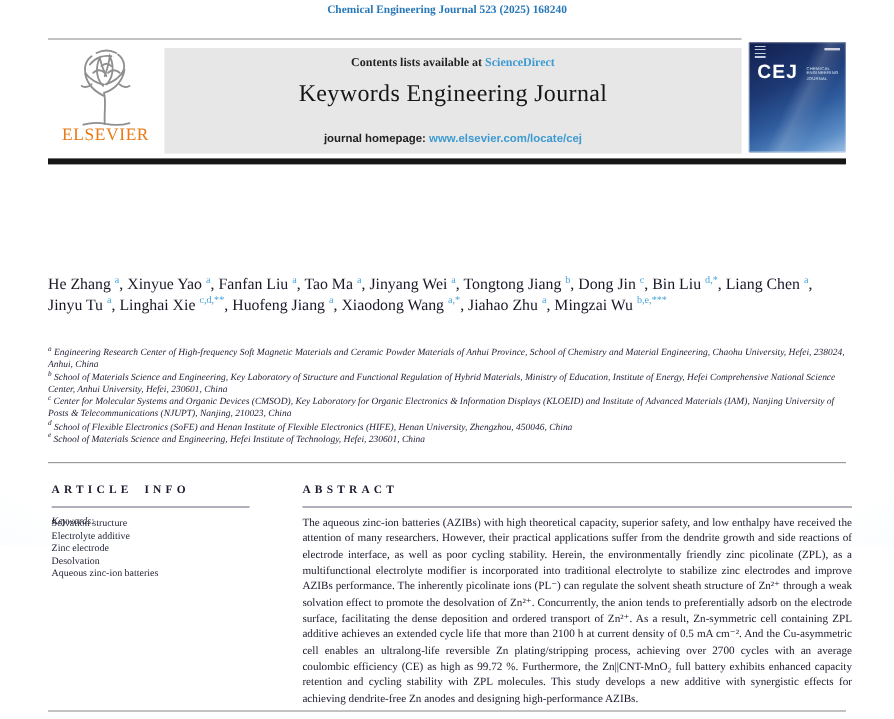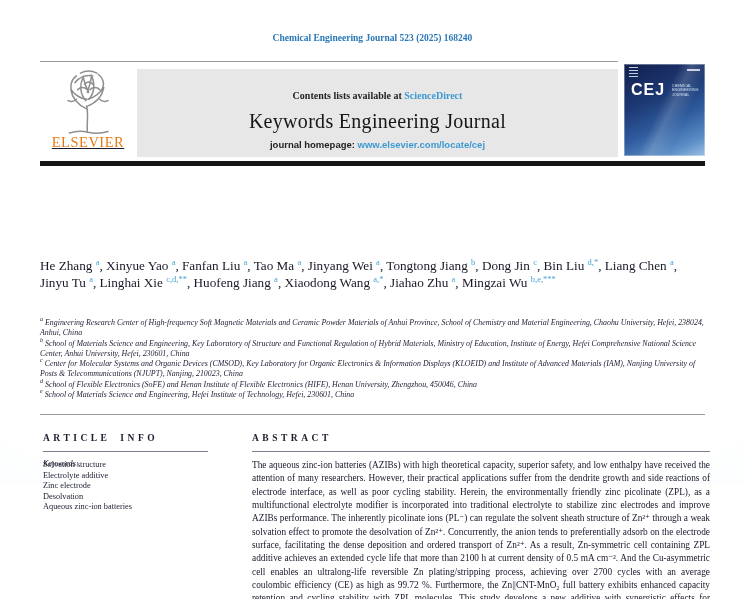--- a/index.html
+++ b/index.html
@@ -2,39 +2,38 @@
 <html><head>
 <meta charset="utf-8">
 <style>
   html,body{margin:0;padding:0;}
   body{width:745px;height:599px;overflow:hidden;}
   .page{
     position:relative;width:745px;height:455px;
     background:radial-gradient(130% 120% at 50% 45%, #ffffff 52%, #f2f9fd 78%, #d9ecf7 100%);
     font-family:"Liberation Serif","DejaVu Serif",serif;
     color:#1b1b2f;
-    margin-top:29px;
   }
   .abs{position:absolute;}
   
   .citation{top:4px;left:0;width:745px;text-align:center;font-size:9.5px;font-weight:700;color:#2878b8;}
   
   .rule{background:#9a9a9a;height:1px;}
   .rule-top{top:32px;left:40px;width:578px;}
   .rule-mid{top:385px;left:40px;width:665px;}
   .rule-colL{top:422px;left:43px;width:165px;background:#7d7d8d;}
   .rule-colR{top:422px;left:252px;width:458px;background:#7d7d8d;}
   .rule-bottom{top:592px;left:40px;width:665px;}
   
-  .logo-block{left:40px;top:40px;width:96px;height:88px;text-align:center;text-decoration:underline;}
+  .logo-block{left:40px;top:40px;width:96px;height:88px;text-align:center;}
   .logo-tree{display:block;margin:0 auto;}
   .elsevier-text{font-size:14.5px;letter-spacing:.5px;color:#e87b16;line-height:14px;}
   
   .banner{left:137px;top:40px;width:481px;height:88px;background:#e7e7e7;text-align:center;}
-  .banner-line1{padding-top:21px;font-size:10px;font-weight:700;color:#222;}
+  .banner-line1{padding-top:7px;font-size:10px;font-weight:700;color:#222;}
   .link-blue{color:#3d9ad1;text-decoration:none;cursor:pointer;}
   .banner-title{margin-top:9px;font-size:20px;color:#161616;letter-spacing:.3px;}
   .banner-line3{position:absolute;bottom:7px;left:0;width:100%;
     font-family:"Liberation Sans","DejaVu Sans",sans-serif;font-size:9.5px;font-weight:700;color:#222;}
   
   .cover{left:624px;top:35px;width:81px;height:92px;border-radius:1px;
     background:linear-gradient(155deg,#131f4e 0%,#1d3a75 38%,#2f5c9e 62%,#5c8ec7 85%,#9dc0e4 100%);
     box-shadow:0 0 0 1px rgba(255,255,255,.35) inset;}
   .cover-sheen{position:absolute;left:0;top:0;width:100%;height:100%;
     background:linear-gradient(115deg,rgba(255,255,255,0) 45%,rgba(255,255,255,.16) 55%,rgba(255,255,255,0) 70%);}

